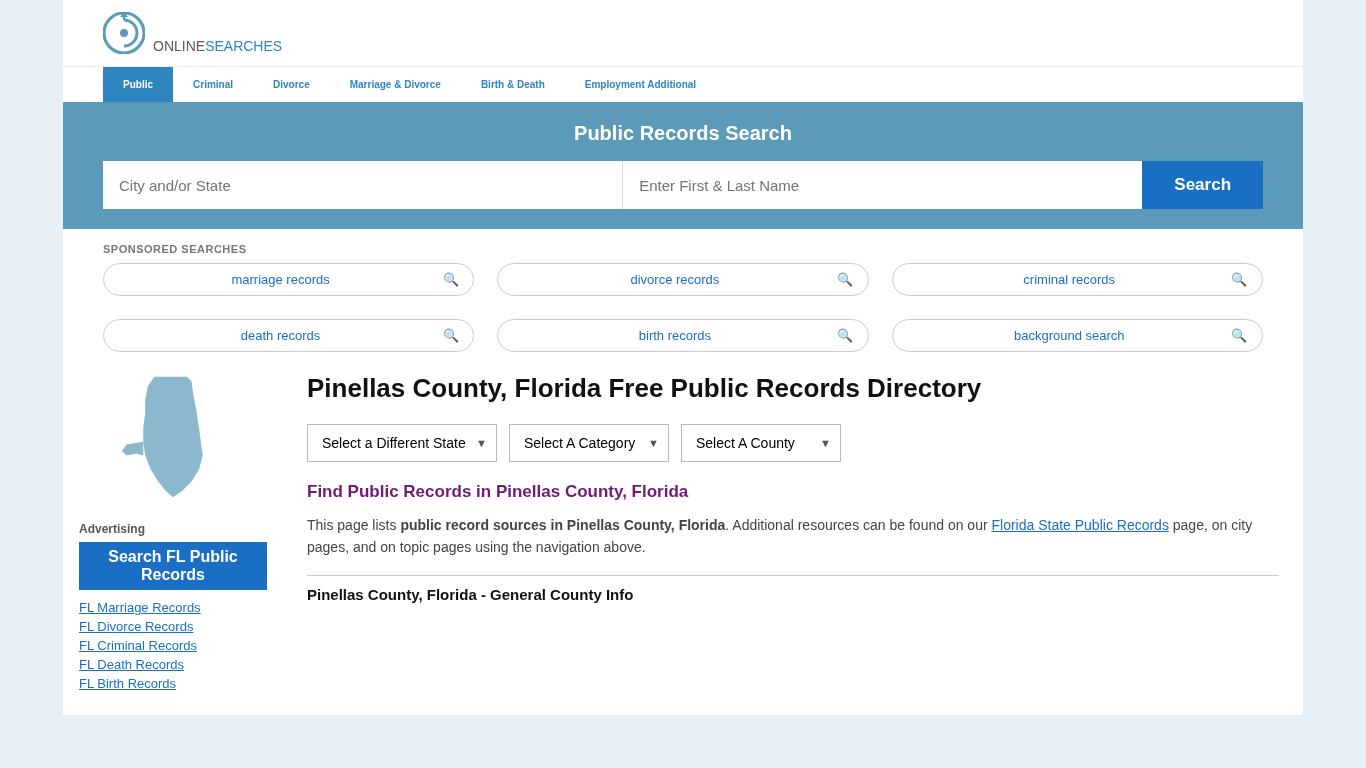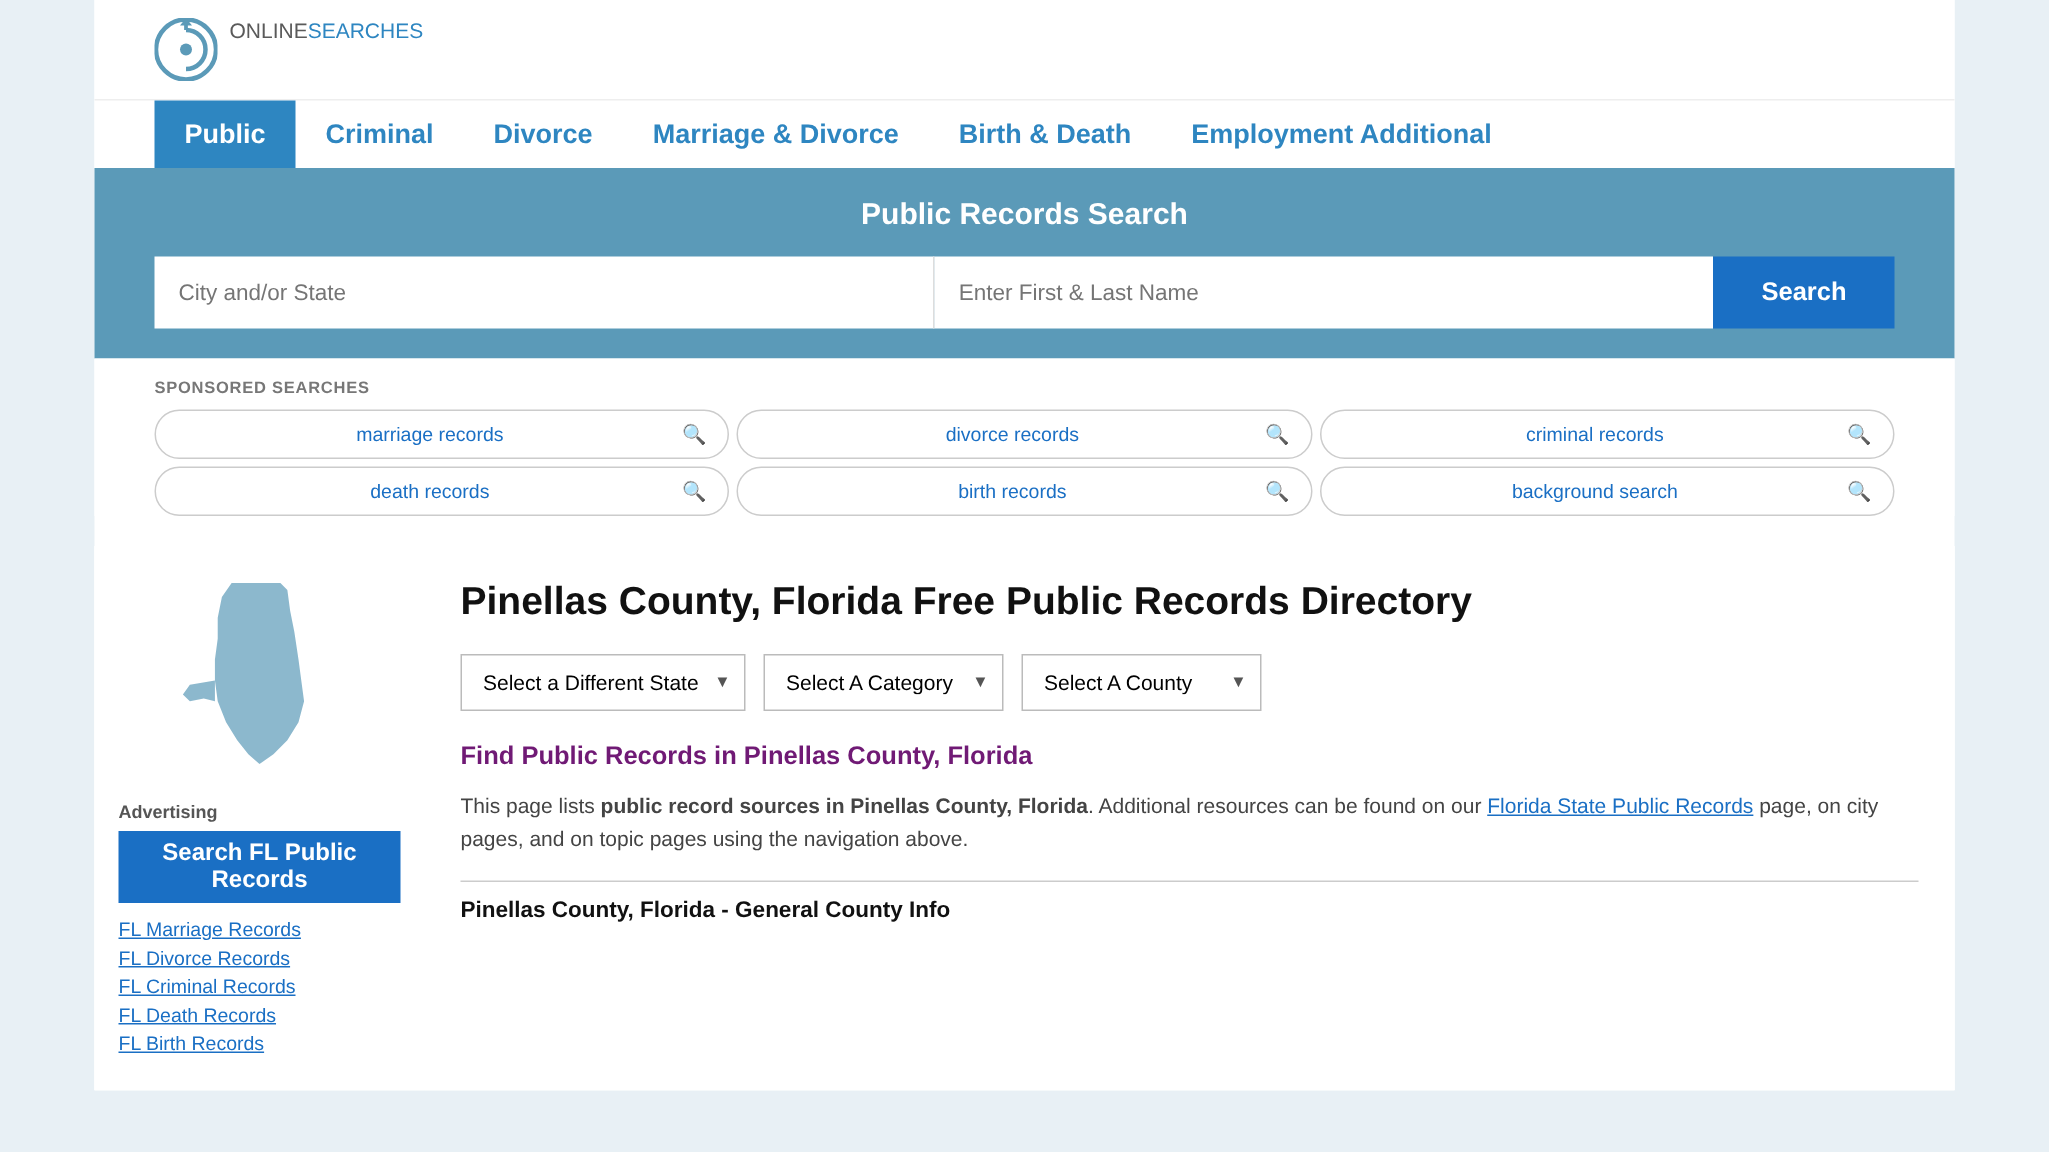--- a/index.html
+++ b/index.html
@@ -11,21 +11,21 @@
     }
     
     .header {
       background: #fff;
       padding: 12px 40px;
       display: flex;
       align-items: center;
     }
     .logo-area {
       display: flex;
-      align-items: flex-start;
+      align-items: flex-end;
       gap: 8px;
     }
     .logo-icon {
       width: 42px;
       height: 42px;
     }
     .logo-online {
       color: #5a5a5a;
     }
     .logo-searches {
@@ -35,21 +35,21 @@
     .nav {
       background: #fff;
       border-top: 1px solid #eee;
       display: flex;
       align-items: center;
       padding: 0 40px;
     }
     .nav-item {
       padding: 12px 20px;
       cursor: pointer;
-      font-size: 18px;
+      font-size: 10px;
       color: #2e86c1;
       font-weight: 600;
       text-decoration: none;
       border-bottom: none;
     }
     .nav-item.active {
       background: #2e86c1;
       color: #fff;
     }
     
@@ -148,22 +148,21 @@
     .sponsored-label {
       font-size: 11px;
       color: #777;
       font-weight: bold;
       letter-spacing: 0.5px;
       margin-bottom: 8px;
     }
     .sponsored-grid {
       display: grid;
       grid-template-columns: 1fr 1fr 1fr;
-      gap: 5px;
-      margin-bottom: 20px;
+      gap: 23px;
     }
     .sponsored-item {
       border: 1px solid #ccc;
       border-radius: 20px;
       padding: 8px 14px;
       display: flex;
       align-items: center;
       justify-content: space-between;
       cursor: pointer;
       background: #fff;

